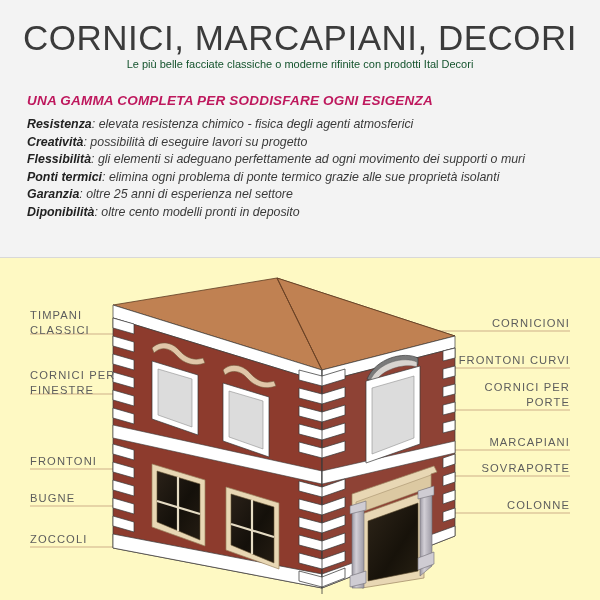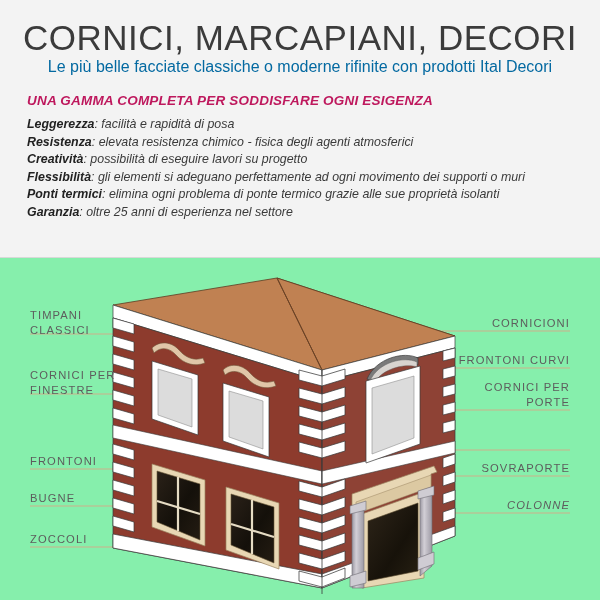--- a/index.html
+++ b/index.html
@@ -23,23 +23,23 @@
     text-align:center;
     font-size:35px;
     font-weight:300;
     letter-spacing:0.5px;
     color:#3b3b3b;
     white-space:nowrap;
   }
   .subtitle{
     position:absolute;left:0;top:58px;width:600px;
     text-align:center;
-    font-size:16px;
+    font-size:11px;
     font-weight:400;
-    color:#0369a1;
+    color:#14532d;
     white-space:nowrap;
   }
   .feat-head{
     position:absolute;left:27px;top:93px;
     font-size:13.5px;
     font-weight:bold;
     font-style:italic;
     color:#be185d;
     letter-spacing:0.2px;
     white-space:nowrap;
@@ -52,21 +52,21 @@
     font-style:italic;
     color:#3a3a3a;
     line-height:17.6px;
     white-space:nowrap;
   }
   .feat-term{font-weight:bold;font-style:italic;color:#222;}
 
   
   .diagram{
     position:absolute;left:0;top:258px;width:600px;height:342px;
-    background:#86efac;
+    background:#fef9c3;
     overflow:hidden;
   }
   .diagram svg{display:block;}
 
   
   .lbl{
     position:absolute;
     font-size:11.2px;
     color:#5d5d5d;
     letter-spacing:1.1px;
@@ -83,36 +83,36 @@
 
   <div class="header-panel">
 
     <div class="title">CORNICI, MARCAPIANI, DECORI</div>
     <div class="subtitle">Le più belle facciate classiche o moderne rifinite con prodotti Ital Decori</div>
 
     <div class="feat-head">UNA GAMMA COMPLETA PER SODDISFARE OGNI ESIGENZA</div>
 
     <div class="feat-list">
       <div class="feat-row">
-        <span class="feat-term">Leggerezza</span><span>: facilità e rapidità di posa</span>
-      </div>
-      <div class="feat-row">
         <span class="feat-term">Resistenza</span><span>: elevata resistenza chimico - fisica degli agenti atmosferici</span>
       </div>
       <div class="feat-row">
         <span class="feat-term">Creatività</span><span>: possibilità di eseguire lavori su progetto</span>
       </div>
       <div class="feat-row">
         <span class="feat-term">Flessibilità</span><span>: gli elementi si adeguano perfettamente ad ogni movimento dei supporti o muri</span>
       </div>
       <div class="feat-row">
         <span class="feat-term">Ponti termici</span><span>: elimina ogni problema di ponte termico grazie alle sue proprietà isolanti</span>
       </div>
       <div class="feat-row">
         <span class="feat-term">Garanzia</span><span>: oltre 25 anni di esperienza nel settore</span>
+      </div>
+      <div class="feat-row">
+        <span class="feat-term">Diponibilità</span><span>: oltre cento modelli pronti in deposito</span>
       </div>
     </div>
   </div>
 
   <div class="diagram">
 
     <svg width="600" height="342" viewBox="0 0 600 342">
 
       <defs>
         <linearGradient id="colGrad" x1="0" y1="0" x2="1" y2="0">
@@ -298,17 +298,18 @@
     <div class="lbl lbl-left" style="left:30px;top:110px;">CORNICI PER
 FINESTRE</div>
     <div class="lbl lbl-left" style="left:30px;top:196px;">FRONTONI</div>
     <div class="lbl lbl-left" style="left:30px;top:233px;">BUGNE</div>
     <div class="lbl lbl-left" style="left:30px;top:274px;">ZOCCOLI</div>
 
     <div class="lbl lbl-right" style="right:30px;top:58px;width:200px;">CORNICIONI</div>
     <div class="lbl lbl-right" style="right:30px;top:95px;width:220px;">FRONTONI CURVI</div>
     <div class="lbl lbl-right" style="right:30px;top:122px;width:200px;">CORNICI PER
 PORTE</div>
+    <div class="lbl lbl-right" style="right:30px;top:177px;width:200px;">MARCAPIANI</div>
     <div class="lbl lbl-right" style="right:30px;top:203px;width:200px;">SOVRAPORTE</div>
-    <div class="lbl lbl-right" style="right:30px;top:240px;width:200px;font-style:italic;">COLONNE</div>
+    <div class="lbl lbl-right" style="right:30px;top:240px;width:200px;">COLONNE</div>
 
   </div>
 </div>
 
 </body></html>

